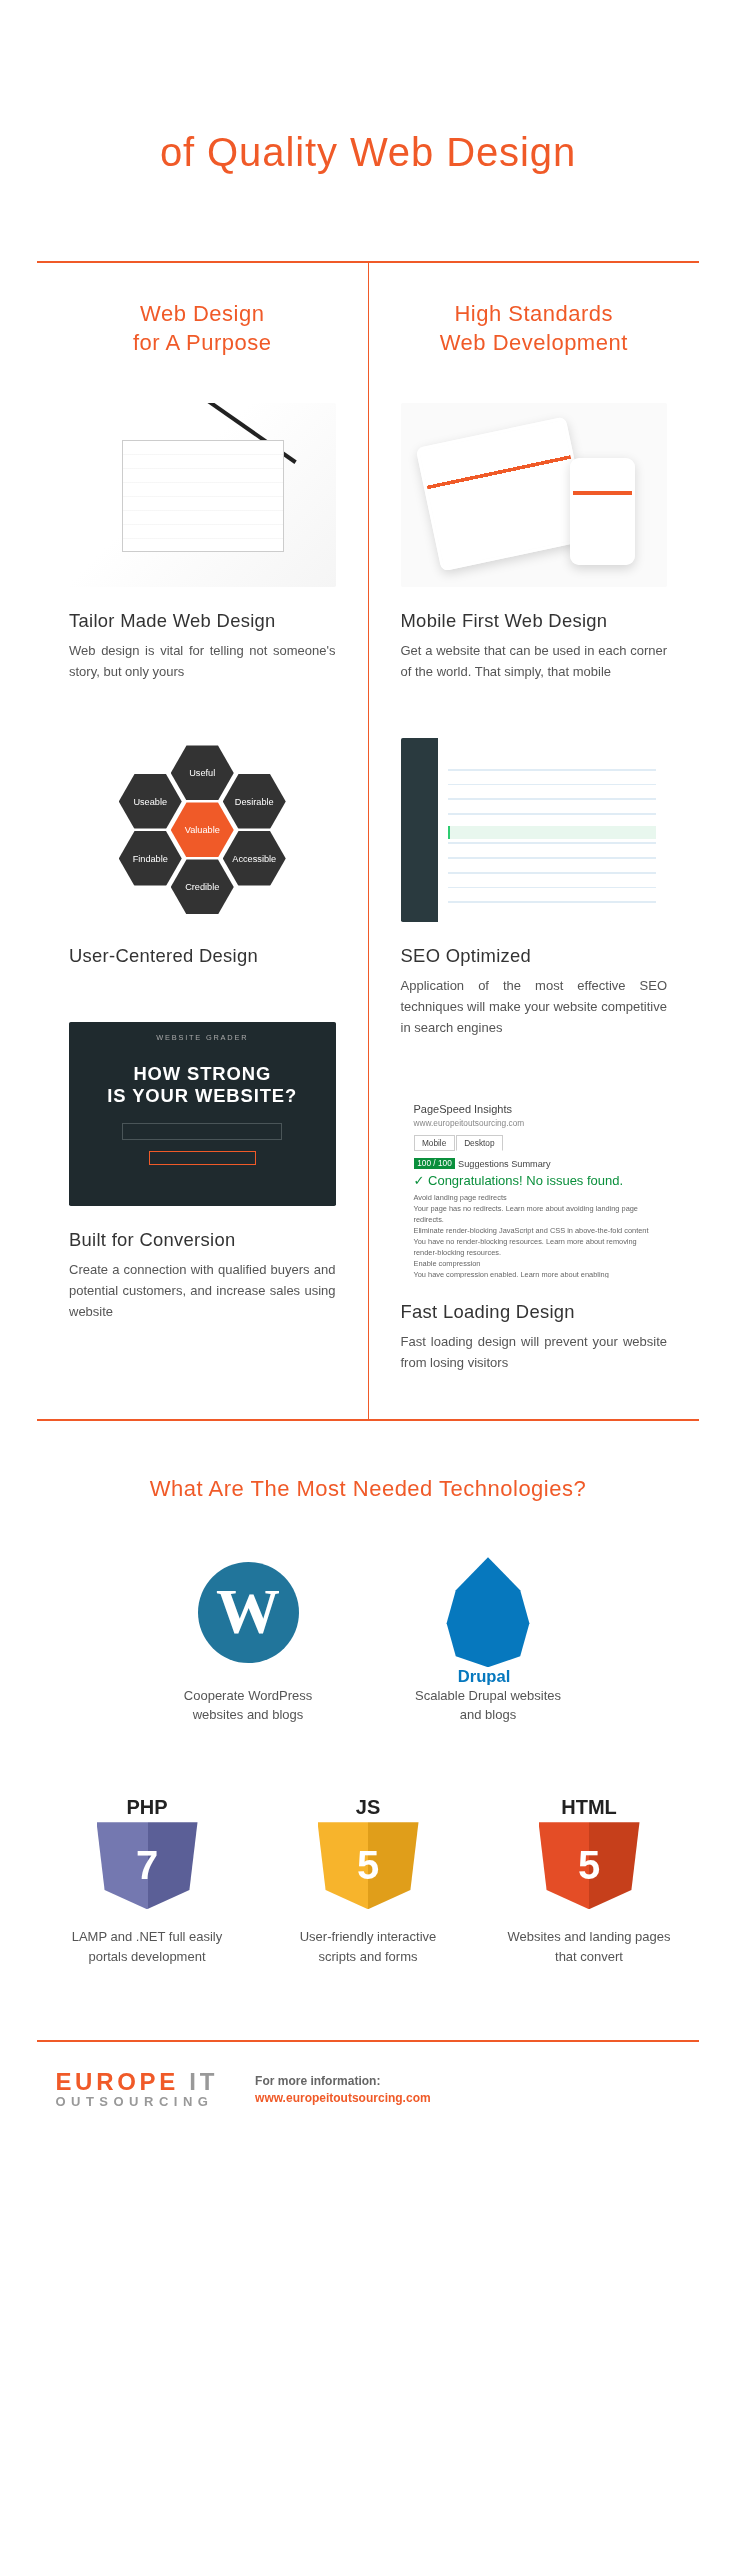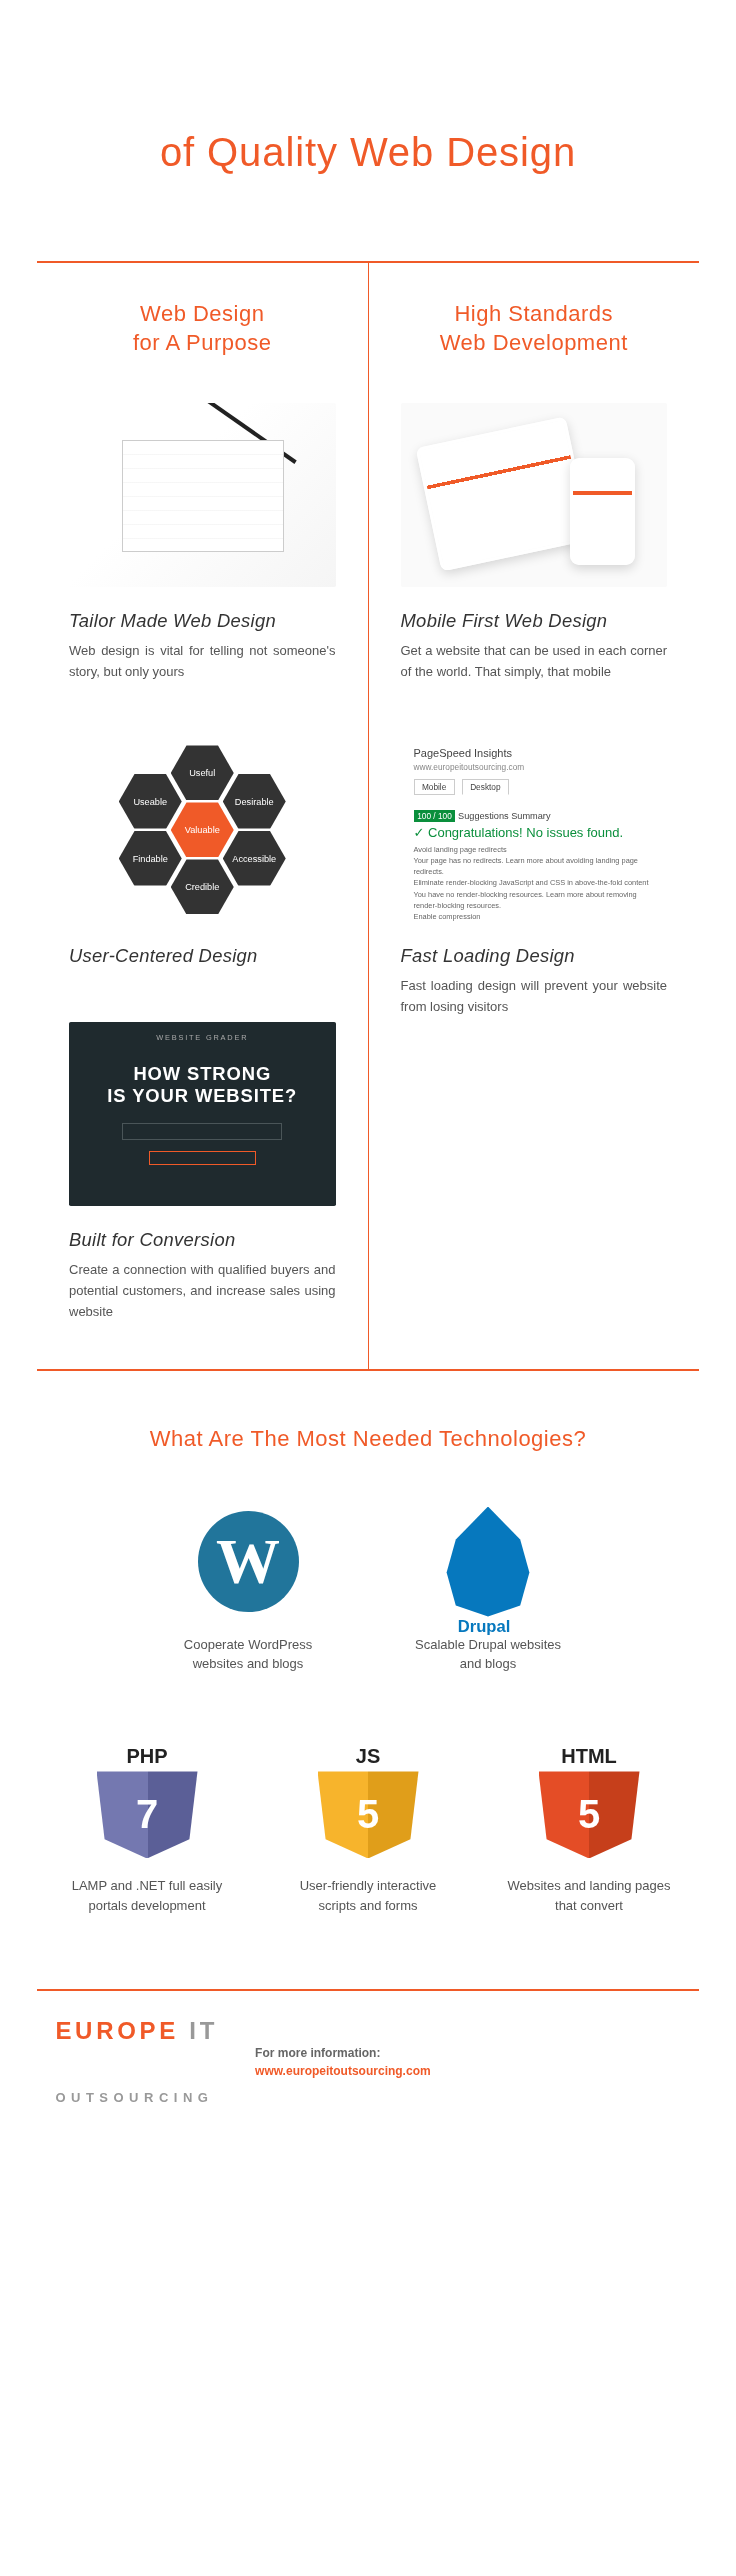--- a/index.html
+++ b/index.html
@@ -5,32 +5,32 @@
 * { margin: 0; padding: 0; box-sizing: border-box; }
 body { font-family: Arial, Helvetica, sans-serif; background: #fff; width: 736px; margin: 0 auto; color: #333; }
 .page-title { text-align: center; color: #f05a28; font-size: 40px; font-weight: 400; line-height: 1.3; padding: 74px 55px 55px; letter-spacing: 0.9px; }
 .two-col-wrap { border-top: 2.8px solid #f05a28; border-bottom: 2.8px solid #f05a28; display: flex; margin: 28px 37px 55px; }
 .col { flex: 1; padding: 37px 32px 46px; }
 .col-left { border-right: 1.8px solid #f05a28; }
 .col-header { text-align: center; color: #f05a28; font-size: 22px; font-weight: 400; line-height: 1.3; margin-bottom: 46px; letter-spacing: 0.5px; }
 .feature { margin-bottom: 55px; }
 .feature:last-child { margin-bottom: 0; }
 .feature-img { width: 100%; height: 184px; background: #eee; margin-bottom: 23px; border-radius: 1.8px; position: relative; overflow: hidden; }
-.feature-title { font-size: 18.4px; font-weight: 400; color: #333; margin-bottom: 9.2px; letter-spacing: 0.3px; font-style: italic; }
+.feature-title { font-size: 18.4px; font-weight: 400; color: #333; margin-bottom: 9.2px; letter-spacing: 0.3px; }
 .feature-body { font-size: 13px; color: #555; line-height: 1.6; text-align: justify; }
 .section-title { text-align: center; color: #f05a28; font-size: 22px; font-weight: 400; letter-spacing: 0.5px; margin: 37px 0 55px; }
 .tech-row { display: flex; justify-content: center; gap: 74px; margin-bottom: 74px; }
 .tech-row-3 { gap: 55px; }
 .tech-item { text-align: center; width: 166px; }
 .tech-icon { width: 110px; height: 110px; margin: 0 auto 18.4px; display: flex; align-items: center; justify-content: center; }
 .tech-caption { font-size: 13px; color: #555; line-height: 1.5; }
 .footer { border-top: 2.8px solid #f05a28; margin: 0 37px; padding: 28px 18.4px 37px; display: flex; align-items: center; gap: 37px; font-weight: bold; }
 .footer-brand { font-size: 24px; letter-spacing: 3.7px; color: #999; line-height: 1; }
 .footer-brand .accent { color: #f05a28; }
-.footer-sub { font-size: 13px; letter-spacing: 5.5px; color: #999; margin-top: 47px; }
+.footer-sub { font-size: 13px; letter-spacing: 5.5px; color: #999; }
 .footer-info { font-size: 12px; color: #666; }
 .footer-link { color: #f05a28; display: block; margin-top: 3.7px; }
 
 
 .img-sketch { background: linear-gradient(135deg,#fff 40%,#f5f5f5); }
 .img-sketch::after { content:""; position:absolute; left:20%; top:20%; width:60%; height:60%; border:0.9px solid #ccc; background: repeating-linear-gradient(#fff,#fff 13px,#eee 14px);}
 .img-sketch::before { content:""; position:absolute; right:10%; top:8%; width:55%; height:3.7px; background:#222; transform:rotate(35deg); }
 .img-devices { background:#fafafa; }
 .img-devices::before { content:""; position:absolute; left:10%; top:15%; width:55%; height:65%; border:3.7px solid #fff; border-radius:7.4px; box-shadow:0 3.7px 11px rgba(0,0,0,.15); transform:rotate(-12deg); background:linear-gradient(#fff,#fff 30%,#f05a28 30%,#f05a28 33%,#fff 33%); }
 .img-devices::after { content:""; position:absolute; right:12%; bottom:12%; width:22%; height:55%; border:3.7px solid #fff; border-radius:9.2px; box-shadow:0 3.7px 11px rgba(0,0,0,.15); background:linear-gradient(#fff,#fff 30%,#f05a28 30%,#f05a28 34%,#fff 34%); }
@@ -44,21 +44,21 @@
 .img-table .hl { position:absolute; left:18%; right:4%; top:48%; height:13px; background:#e8f7ee; border-left:2.8px solid #2ecc71; }
 .img-strong { background:#1f2a2e; display:flex; flex-direction:column; align-items:center; justify-content:center; color:#fff; }
 .img-strong .line1 { font-size:18.4px; font-weight:800; letter-spacing:0.9px; }
 .img-strong .line2 { font-size:18.4px; font-weight:800; letter-spacing:0.9px; }
 .img-strong .input { margin-top:16.6px; width:60%; height:16.6px; border:0.9px solid #4a5558; }
 .img-strong .btn { margin-top:11px; width:40%; height:14.7px; border:0.9px solid #f05a28; }
 .img-strong .brand { position:absolute; top:11px; font-size:7.4px; letter-spacing:1.8px; color:#aaa; }
 .img-psi { background:#fff; padding:9.2px 13px; font-size:9.2px; color:#444; }
 .img-psi .title { font-size:11px; }
 .img-psi .url { color:#888; margin:2.8px 0 7.4px; font-size:8.3px; }
-.img-psi .tabs { display:flex; gap:7px; margin-bottom:15px; }
+.img-psi .tabs { display:flex; gap:1px; margin-bottom:7px; }
 .img-psi .tab { border:0.9px solid #ccc; padding:1.8px 7.4px; font-size:8.3px; }
 .img-psi .tab.active { border-bottom-color:#fff; }
 .img-psi .score { background:#0a8f3c; color:#fff; font-size:8.3px; padding:0.9px 3.7px; display:inline-block; }
 .img-psi .ok { color:#0a8f3c; font-size:13px; margin:3.7px 0; }
 .img-psi .row { font-size:7.4px; color:#666; line-height:1.5; }
 
 
 .wp-circle { width:101px; height:101px; border-radius:50%; background:#21759b; display:flex; align-items:center; justify-content:center; color:#fff; font-size:64px; font-family:Georgia,serif; font-weight:bold; }
 .drupal { width:92px; height:110px; background:#0678be; clip-path: polygon(50% 0,85% 30%,95% 60%,85% 90%,50% 100%,15% 90%,5% 60%,15% 30%); position:relative; }
 .drp-lbl { position:absolute; bottom:-20px; left:0; right:8px; text-align:center; color:#0678be; font-weight:bold; font-size:16.6px; }
@@ -124,20 +124,29 @@
       <span>High Standards</span><br>
       <span>Web Development</span>
     </h2>
 
     <div class="feature">
       <div class="feature-img img-devices"></div>
       <h3 class="feature-title">Mobile First Web Design</h3>
       <p class="feature-body">Get a website that can be used in each corner of the world. That simply, that mobile</p>
     </div>
 
+    <div class="feature">
+      <div class="feature-img img-table">
+        <div class="sidebar"></div>
+        <div class="rows"></div>
+        <div class="hl"></div>
+      </div>
+      <h3 class="feature-title">SEO Optimized</h3>
+      <p class="feature-body">Application of the most effective SEO techniques will make your website competitive in search engines</p>
+    </div>
 
     <div class="feature">
       <div class="feature-img img-psi">
         <div class="title">PageSpeed Insights</div>
         <div class="url">www.europeitoutsourcing.com</div>
         <div class="tabs">
           <div class="tab">Mobile</div>
           <div class="tab active">Desktop</div>
         </div>
         <div>

